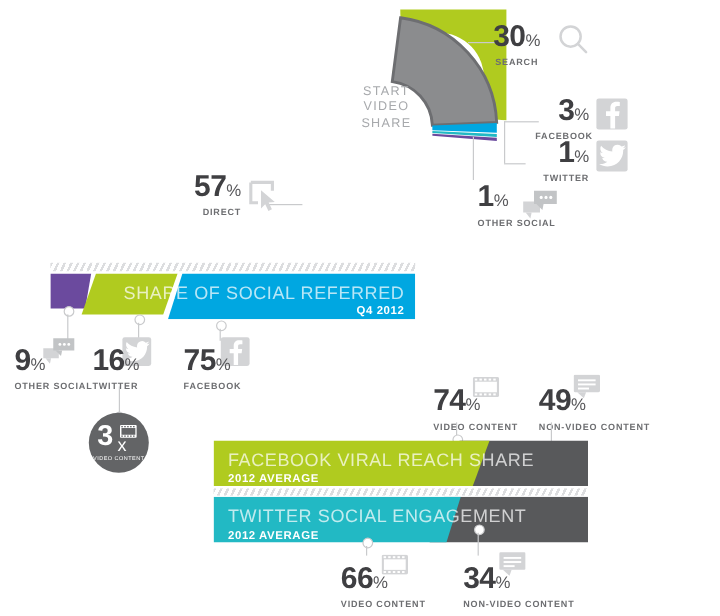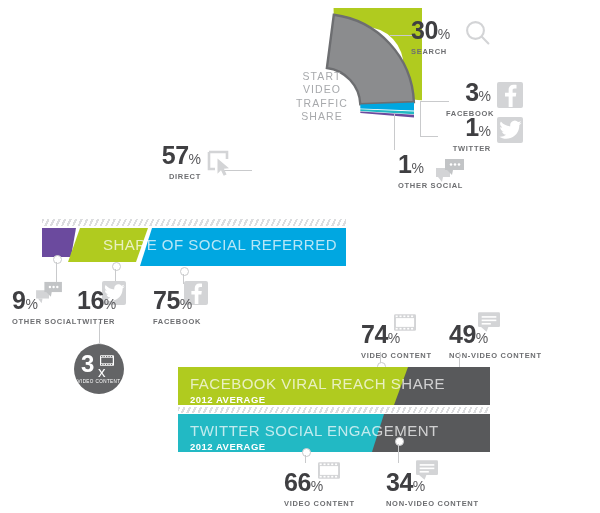--- a/index.html
+++ b/index.html
@@ -98,27 +98,26 @@
 
       <path fill="#22b9c4" d="M 38.3 3.2 L 92.0 5.6 L 92.0 8.2 L 38.3 4.9 Z"></path>
 
       <path fill="#6b4a9e" d="M 38.3 5.4 L 92.0 8.8 L 92.0 11.4 L 38.3 7.1 Z"></path>
     </g>
   </svg>
   <div class="abs" style="left:54px;top:62px;width:92px;text-align:center;line-height:1.28;
        font-size:10.5px;letter-spacing:1.1px;color:#a7a9ac;">
     <div>START</div>
     <div>VIDEO</div>
-    <div>TRAFFIC</div>
     <div>SHARE</div>
   </div>
 </div>
 
 <div class="ln lnh" style="left:390px;top:35px;width:24px;"></div>
-<div class="stat" style="left:411px;top:18px;">
+<div class="stat" style="left:411px;top:18px;text-align:center;">
   <span class="num">30</span><span class="pct">%</span>
   <div class="cap">SEARCH</div>
 </div>
 <div class="plain-icon" style="position:absolute;left:464px;top:19px;">
   <svg width="28" height="28" viewBox="0 0 28 28">
     <circle cx="11.5" cy="11.5" r="8.4" fill="none" stroke="#d3d4d6" stroke-width="2.1"></circle>
     <line x1="17.6" y1="17.6" x2="24.4" y2="24.4" stroke="#d3d4d6" stroke-width="2.1" stroke-linecap="round"></line>
   </svg>
 </div>
 
@@ -178,20 +177,21 @@
 <div class="hatch" style="position:absolute;left:42px;top:219px;width:304px;height:7px;"></div>
 
 <div class="bar" style="left:42px;top:228px;width:304px;height:38px;">
   <svg width="304" height="38" viewBox="0 0 304 38">
     <path fill="#6b4a9e" d="M0 0h34l-5 29H0z"></path>
     <path fill="#b0cb1f" d="M38 0h68l-12 34H26z"></path>
     <path fill="#00a7e1" d="M110 0h194v38H98z"></path>
   </svg>
   <div class="lbl" style="top:8px;right:9px;">
     <div class="l1">SHARE OF SOCIAL REFERRED</div>
+    <div class="l2">Q4 2012</div>
   </div>
 </div>
 
 <div class="dot" style="left:53px;top:255px;"></div>
 <div class="ln lnv" style="left:56px;top:262px;height:22px;"></div>
 <div class="dot" style="left:112px;top:262px;"></div>
 <div class="ln lnv" style="left:115px;top:269px;height:15px;"></div>
 <div class="dot" style="left:180px;top:267px;"></div>
 <div class="ln lnv" style="left:183px;top:274px;height:10px;"></div>
 

